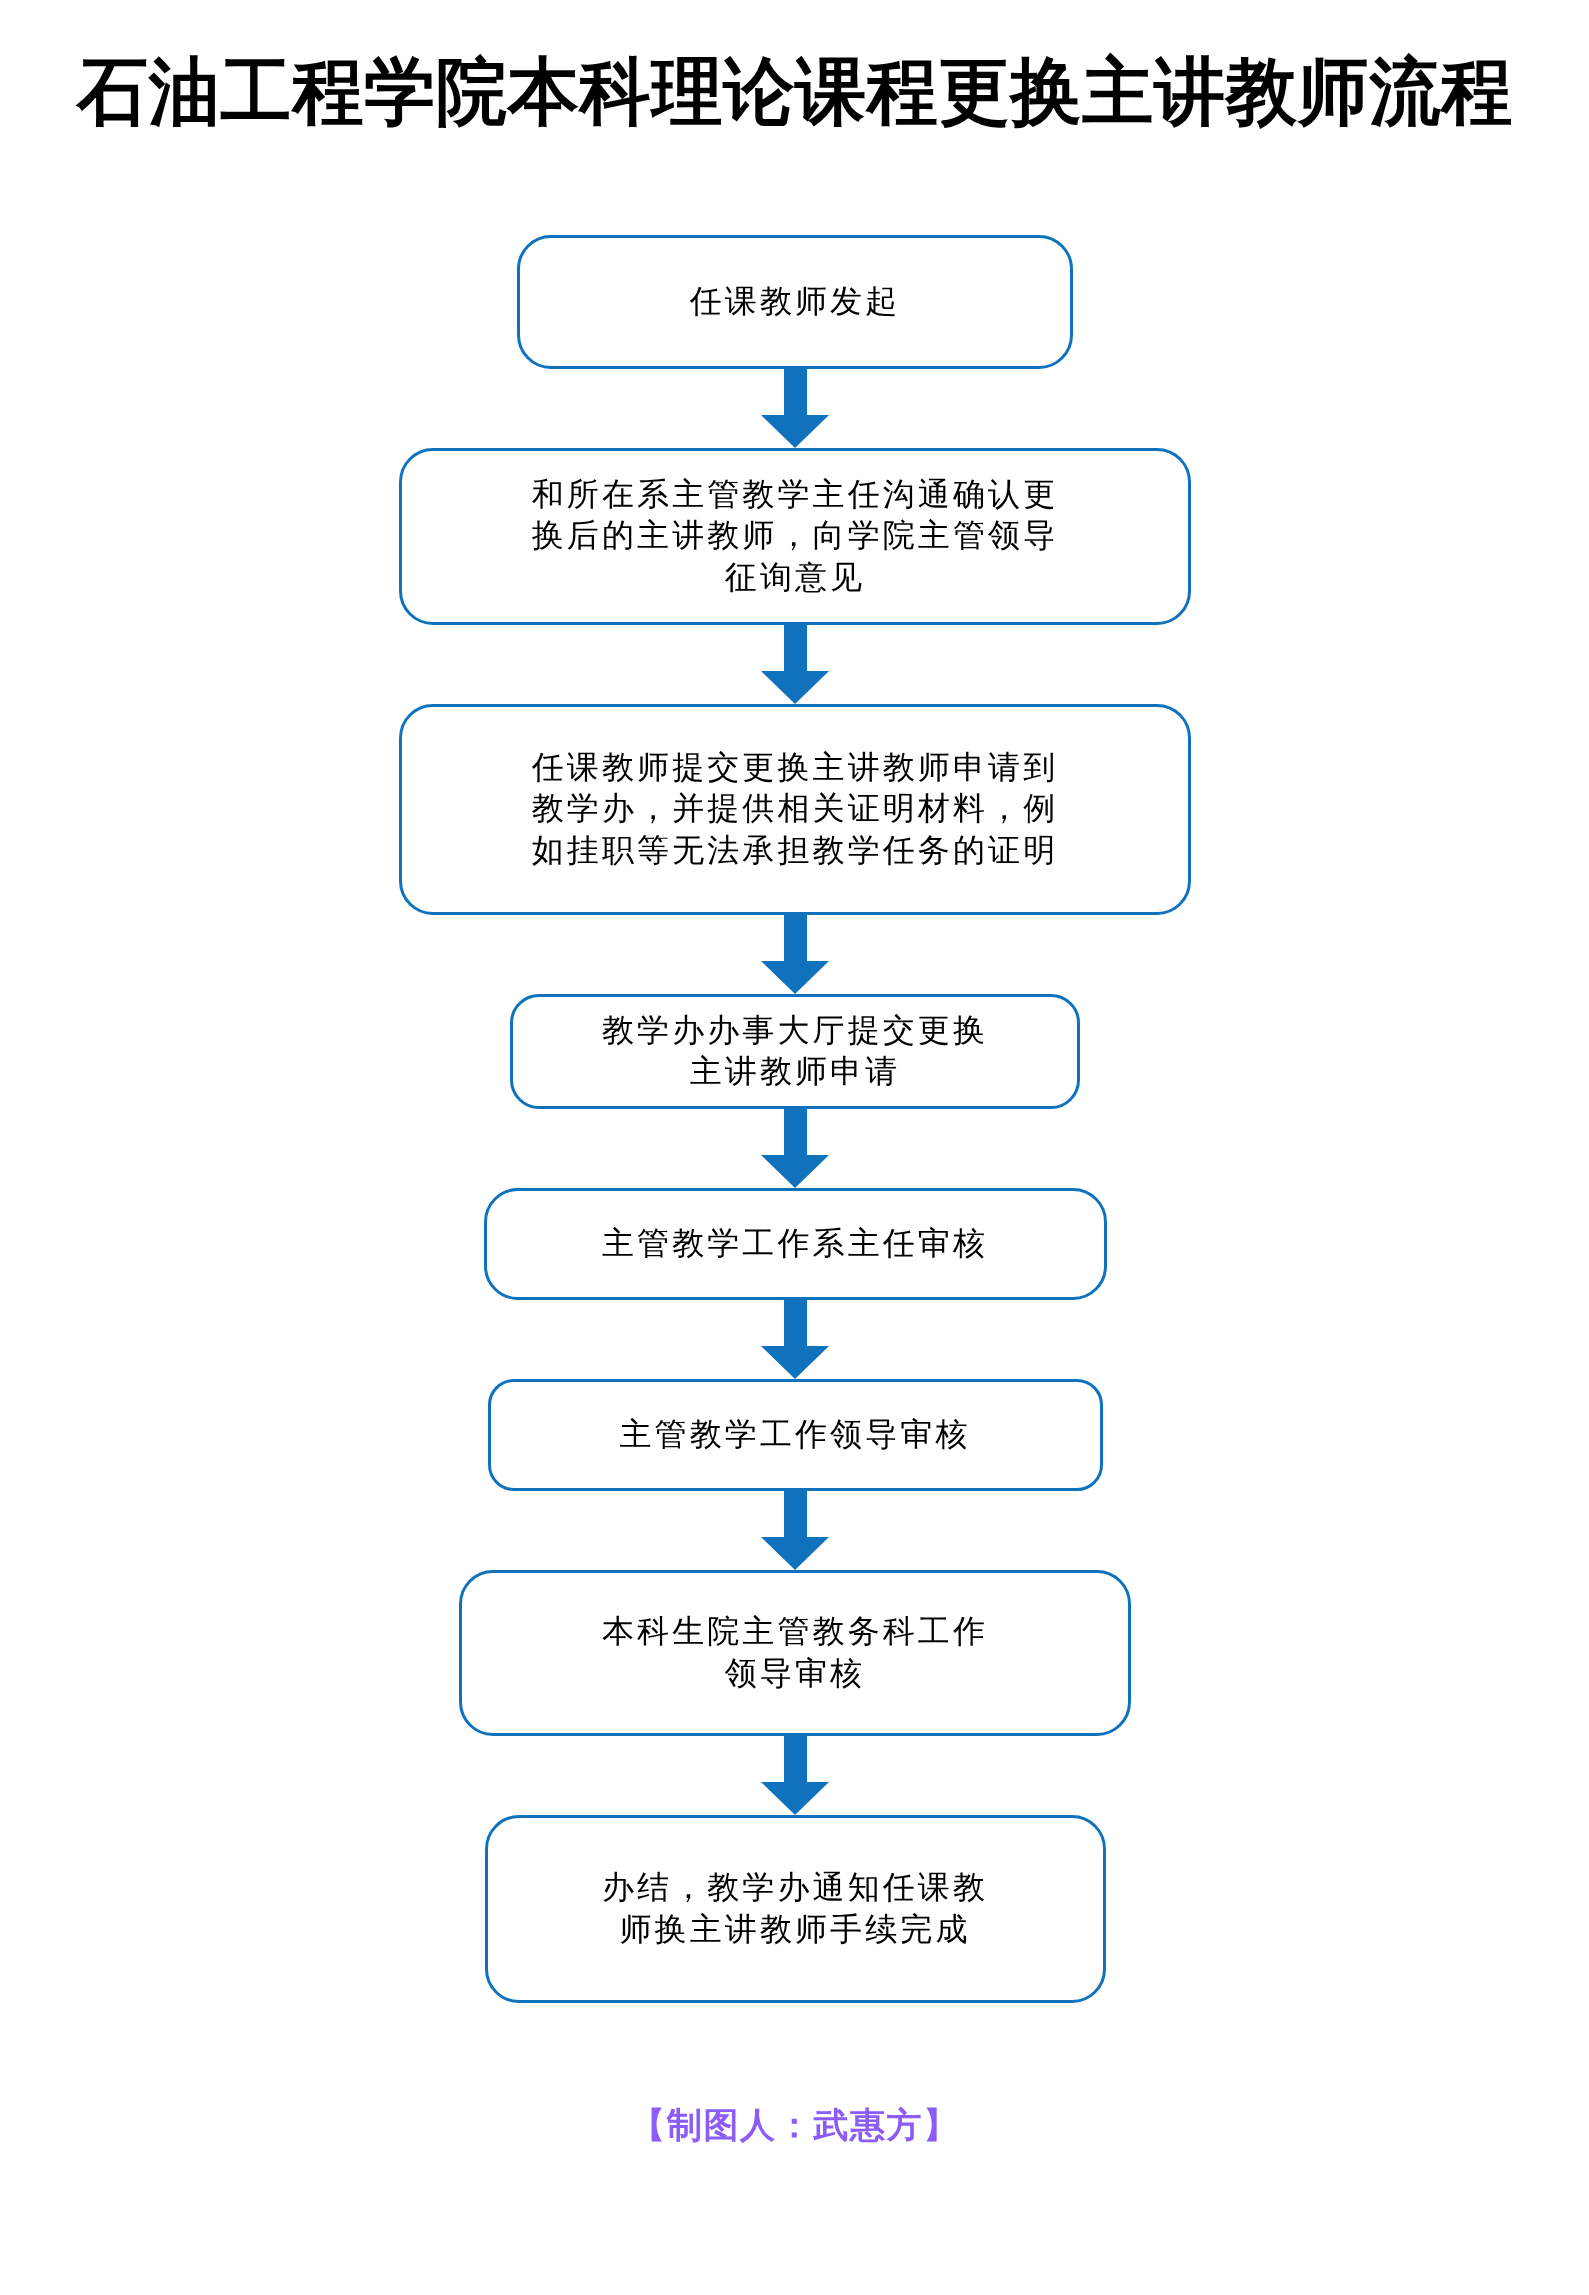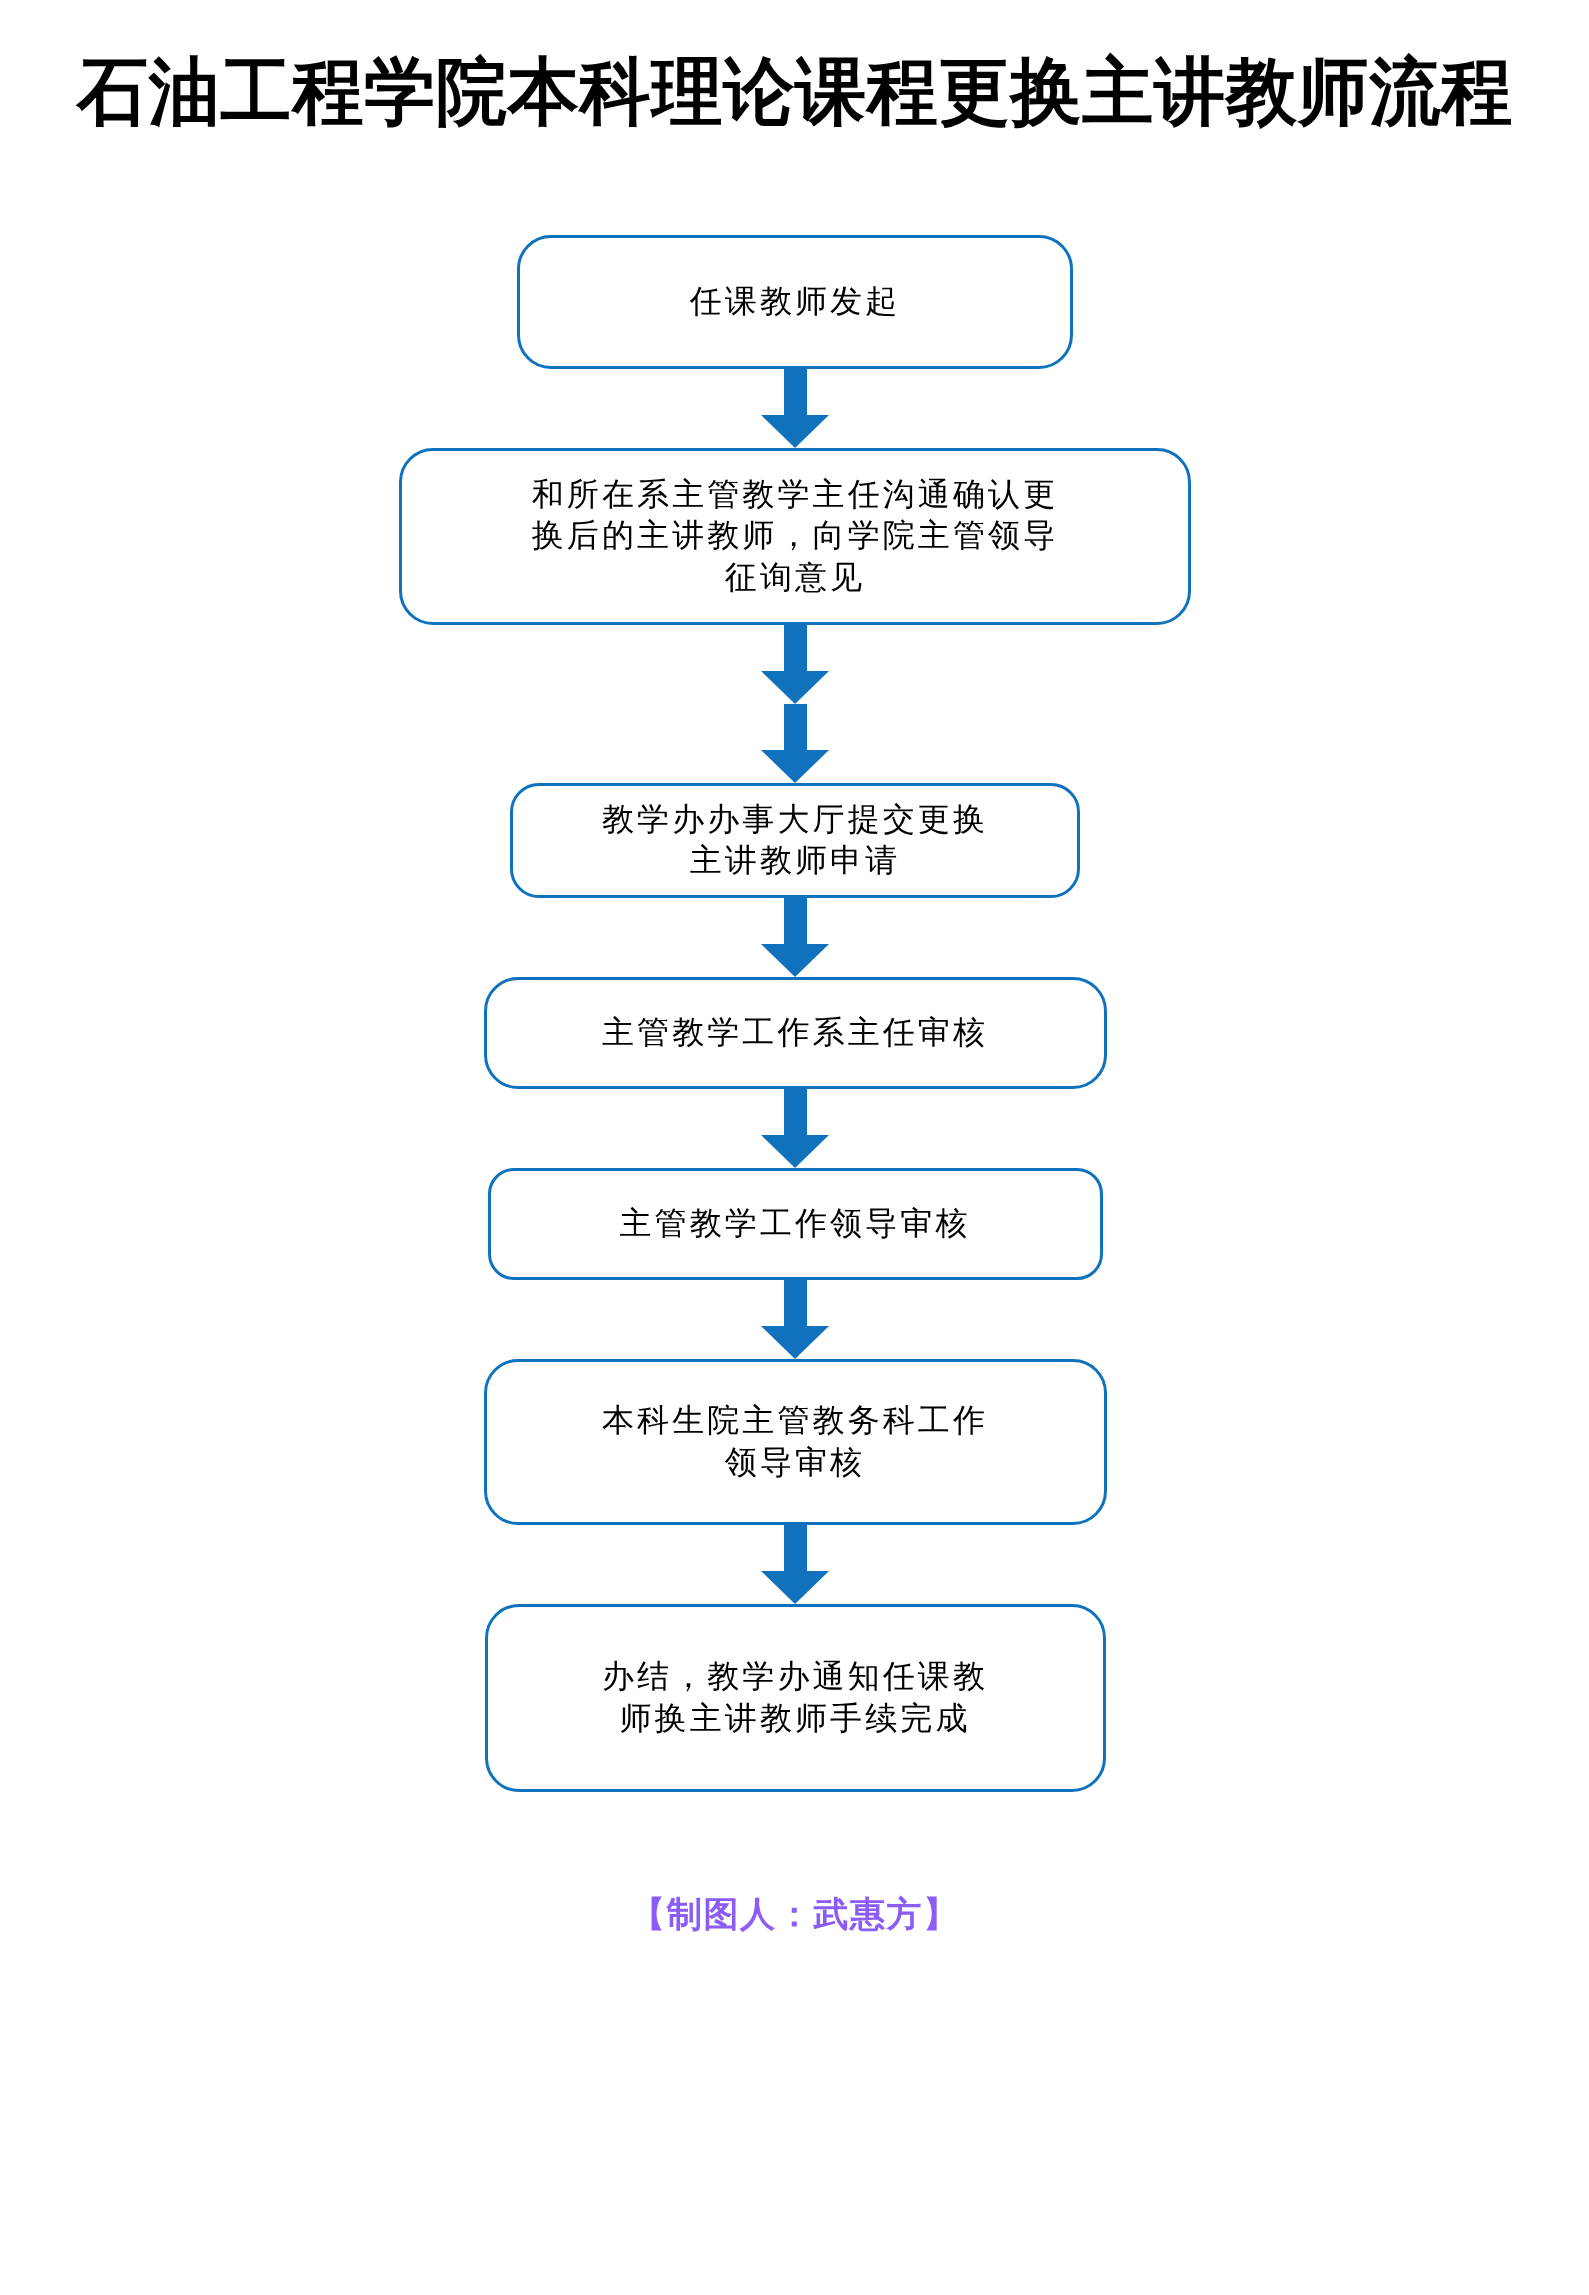--- a/index.html
+++ b/index.html
@@ -62,21 +62,21 @@
     text-align: center;
     white-space: pre-line;
   }
   
   .step:nth-child(1) .box { width: 556px;  min-height: 134px; }
   .step:nth-child(2) .box { width: 792px; min-height: 177px; }
   .step:nth-child(3) .box { width: 792px; min-height: 211px; }
   .step:nth-child(4) .box { width: 570px;  min-height: 115px; padding: 11px 18.6px; border-radius: 29px; }
   .step:nth-child(5) .box { width: 623px;  min-height: 112px; }
   .step:nth-child(6) .box { width: 615px;  min-height: 112px; border-radius: 26px; }
-  .step:nth-child(7) .box { width: 623px;  min-height: 166px; }
+  .step:nth-child(7) .box { width: 672px;  min-height: 166px; }
   .step:nth-child(8) .box { width: 621px;  min-height: 188px; }
   .arrow {
     display: flex;
     flex-direction: column;
     align-items: center;
     height: 79px;
   }
   .arrow-stem {
     width: 23px;
     height: 47px;
@@ -123,20 +123,25 @@
 换后的主讲教师，向学院主管领导
 征询意见</div>
     </div>
     <div class="arrow">
       <div class="arrow-stem"></div>
       <div class="arrow-head"></div>
     </div>
   </div>
 
   <div class="step">
+    <div class="box">
+      <div class="box-text">任课教师提交更换主讲教师申请到
+教学办，并提供相关证明材料，例
+如挂职等无法承担教学任务的证明</div>
+    </div>
     <div class="arrow">
       <div class="arrow-stem"></div>
       <div class="arrow-head"></div>
     </div>
   </div>
 
   <div class="step">
     <div class="box">
       <div class="box-text">教学办办事大厅提交更换
 主讲教师申请</div>

